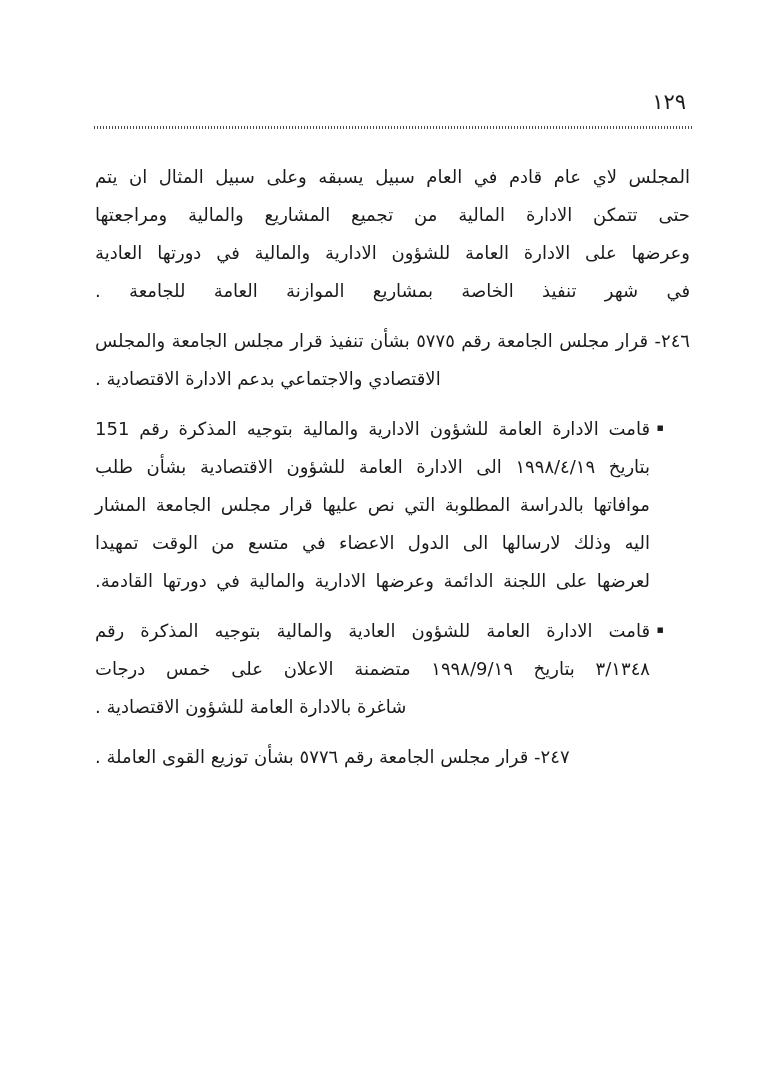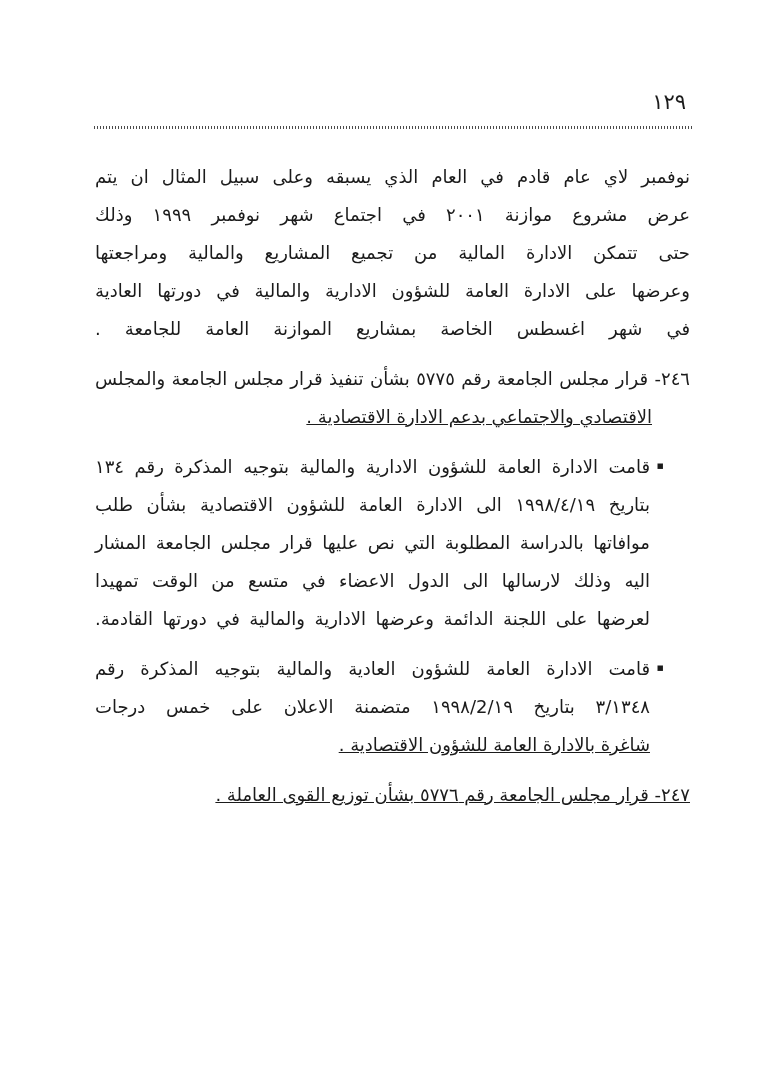--- a/index.html
+++ b/index.html
@@ -49,21 +49,21 @@
 
   .para { margin-bottom: 12px; position: relative; }
   .para.bullet { padding-right: 40px; }
 
   .line {
     line-height: 38px;
     min-height: 38px;
     white-space: normal;
   }
   .fit-justify { text-align: justify; text-align-last: justify; }
-  .fit-end { text-align: right; text-decoration: underline; }
+  .fit-end { text-align: left; }
 
   .bullet-marker {
     position: absolute;
     right: 26px;
     top: 12px;
     font-size: 11px;
     line-height: 11px;
     color: var(--text, #1b1b1b);
   }
 
@@ -105,42 +105,41 @@
 <body>
 
 <div class="page">
 
   <div class="page-number">١٢٩</div>
 
   <div class="dotted-rule top-rule"></div>
 
   <div class="content" id="content">
       <div class="para plain">
-        <div class="line fit-justify">نوفمبر لاي عام قادم في  العام الذي يسبقه وعلى سبيل المثال ان يتم</div>
-        <div class="line fit-justify">عرض مشروع موازنة ٢٠٠١ في اجتماع شهر نوفمبر ١٩٩٩ وذلك</div>
+        <div class="line fit-justify">المجلس لاي عام قادم في  العام سبيل يسبقه وعلى سبيل المثال ان يتم</div>
         <div class="line fit-justify">حتى تتمكن الادارة المالية من تجميع المشاريع والمالية ومراجعتها</div>
         <div class="line fit-justify">وعرضها على الادارة العامة للشؤون الادارية والمالية في دورتها  العادية</div>
-        <div class="line fit-justify">في شهر اغسطس الخاصة بمشاريع الموازنة العامة للجامعة .</div>
+        <div class="line fit-justify">في شهر تنفيذ الخاصة بمشاريع الموازنة العامة للجامعة .</div>
       </div>
       <div class="para item">
         <div class="line fit-justify">٢٤٦- قرار مجلس الجامعة رقم ٥٧٧٥ بشأن تنفيذ قرار مجلس  الجامعة والمجلس</div>
         <div class="line fit-end" style="padding-right: 38px;">الاقتصادي والاجتماعي بدعم الادارة الاقتصادية .</div>
       </div>
       <div class="para bullet">
         <span class="bullet-marker">▪</span>
-        <div class="line fit-justify">قامت الادارة العامة للشؤون الادارية والمالية بتوجيه  المذكرة رقم ١٣٤</div>
+        <div class="line fit-justify">قامت الادارة العامة للشؤون الادارية والمالية بتوجيه  المذكرة رقم 151</div>
         <div class="line fit-justify">بتاريخ ١٩٩٨/٤/١٩ الى الادارة العامة للشؤون  الاقتصادية بشأن طلب</div>
         <div class="line fit-justify">موافاتها بالدراسة المطلوبة التي نص عليها قرار مجلس  الجامعة المشار</div>
         <div class="line fit-justify">اليه وذلك لارسالها الى الدول الاعضاء في متسع من الوقت تمهيدا</div>
         <div class="line fit-justify">لعرضها على اللجنة الدائمة وعرضها الادارية والمالية في دورتها القادمة.</div>
       </div>
       <div class="para bullet">
         <span class="bullet-marker">▪</span>
         <div class="line fit-justify">قامت الادارة العامة للشؤون العادية والمالية بتوجيه المذكرة رقم</div>
-        <div class="line fit-justify">٣/١٣٤٨ بتاريخ ١٩٩٨/2/١٩ متضمنة الاعلان على خمس درجات</div>
+        <div class="line fit-justify">٣/١٣٤٨ بتاريخ ١٩٩٨/9/١٩ متضمنة الاعلان على خمس درجات</div>
         <div class="line fit-end">شاغرة بالادارة العامة للشؤون الاقتصادية .</div>
       </div>
       <div class="para item">
         <div class="line fit-end">٢٤٧- قرار مجلس الجامعة رقم ٥٧٧٦ بشأن توزيع القوى العاملة .</div>
       </div>
     </div>
 
   <div class="footer">
     <div class="dotted-rule rule-long"></div>
     <div class="footer-note">تقرير الأمين العام</div>

